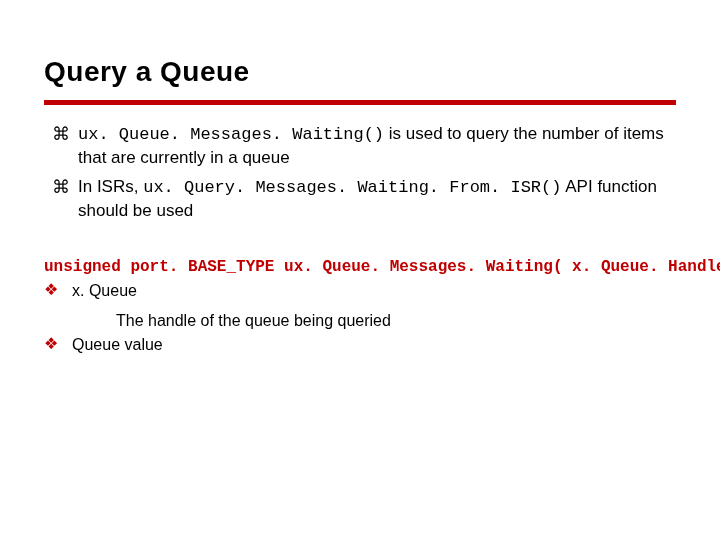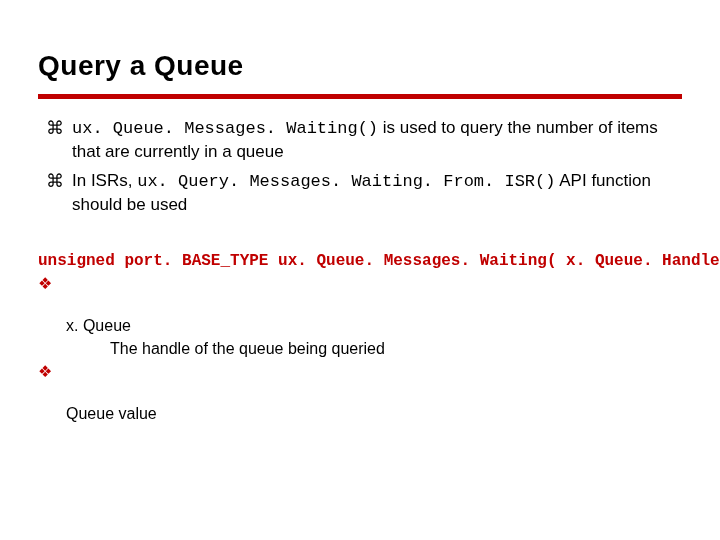--- a/index.html
+++ b/index.html
@@ -1,32 +1,32 @@
 <!DOCTYPE html>
 <html><head>
 <meta charset="utf-8">
 <style>
   * { box-sizing: border-box; margin: 0; padding: 0; }
   html, body { width: 720px; height: 540px; background: #fff; font-family: Verdana, Tahoma, Arial, sans-serif; color: #000; }
-  .slide { width: 720px; height: 540px; position: relative; padding: 2px; }
+  .slide { width: 720px; height: 540px; position: relative; padding: 8px; }
   .title-block { padding: 48px 36px 0 36px; }
   .title { font-family: "Arial Black", Arial, sans-serif; font-weight: 900; font-size: 28px; letter-spacing: 0.5px; color: #000; }
   .hr-wrap { padding: 0 36px; margin-top: 12px; }
   .redline { height: 5px; background: #c00000; width: 100%; }
   .body { padding: 18px 44px 0 44px; font-size: 17px; line-height: 1.35; }
   .bullet-row { display: flex; align-items: flex-start; margin-bottom: 6px; }
   .glyph-z { font-family: "Zapf Dingbats","Wingdings",Arial; font-size: 18px; color: #000; width: 26px; flex: 0 0 26px; line-height: 1.25; }
   .bullet-text { flex: 1; }
   .code-inline { font-family: "Courier New", monospace; font-weight: normal; }
   .section2 { padding: 28px 36px 0 36px; font-size: 16px; line-height: 1.35; }
   .funcsig { font-family: "Courier New", monospace; font-weight: bold; color: #c00000; white-space: nowrap; }
   .d-row { display: flex; align-items: flex-start; margin-top: 2px; }
   .glyph-d { width: 28px; flex: 0 0 28px; color: #c00000; font-size: 16px; line-height: 1.3; font-family: Arial, sans-serif; }
-  .d-text { flex: 1; margin-top: 41px; }
-  .d-desc { padding-left: 72px; margin-top: 1px; }
+  .d-text { flex: 1; }
+  .d-desc { padding-left: 72px; margin-top: 8px; }
 </style>
 </head>
 <body>
 <div class="slide">
 
   <div class="title-block">
     <h1 class="title">Query a Queue</h1>
   </div>
 
   <div class="hr-wrap">

